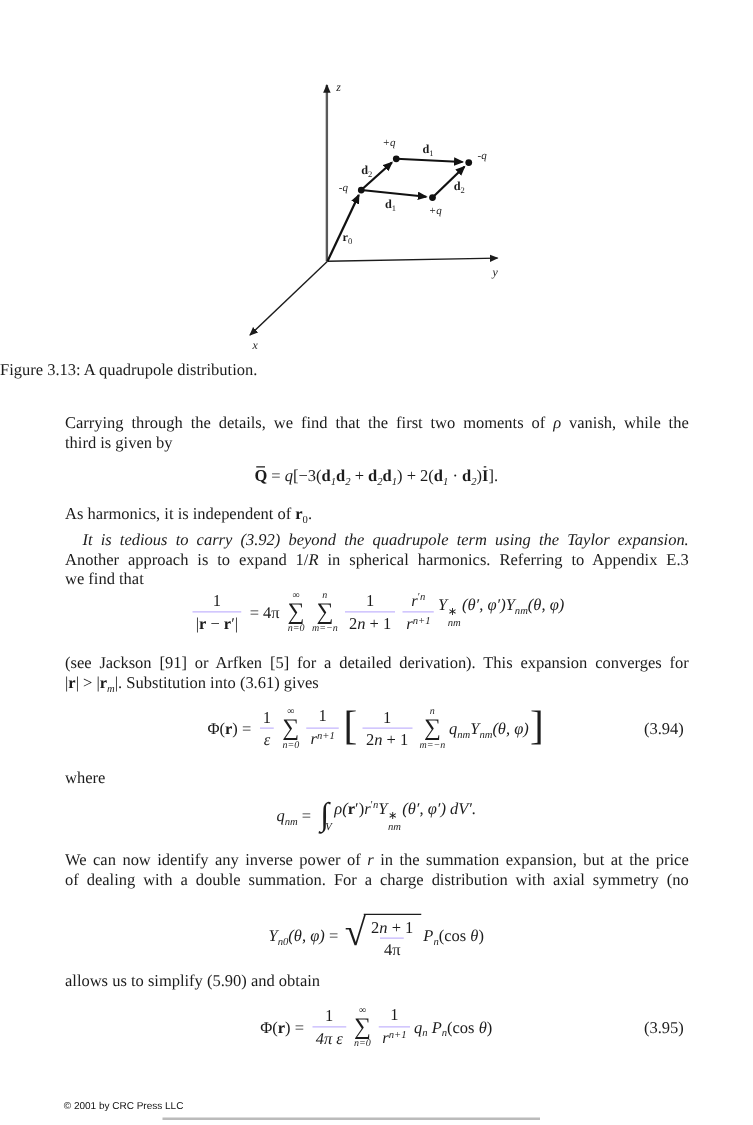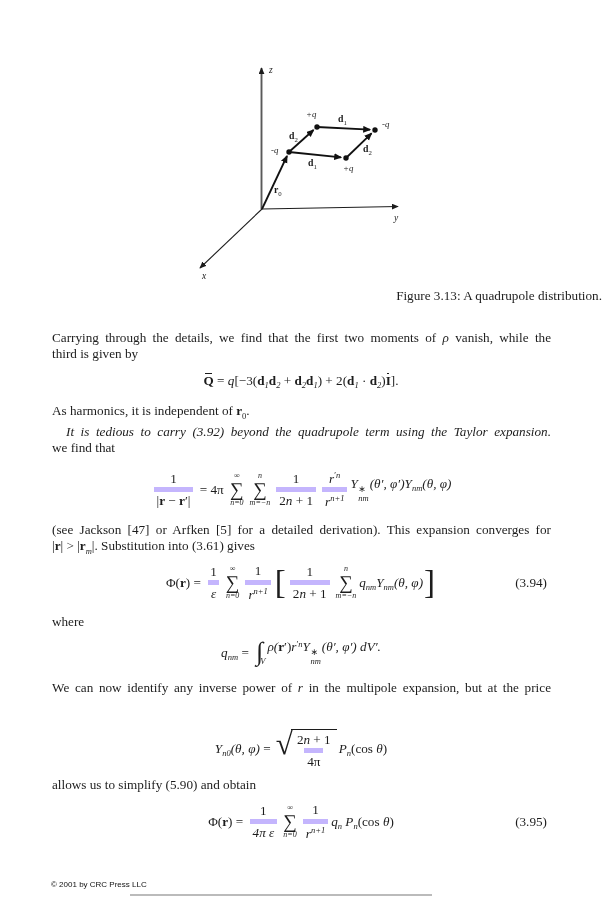--- a/index.html
+++ b/index.html
@@ -6,40 +6,40 @@
   body {
     width:602px; height:900px; position:relative; overflow:hidden;
     background:#ffffff; color:#1c1c1c;
     font-family:"Liberation Serif", serif;
   }
   
   .para { position:absolute; left:52px; width:499px; font-size:13.2px; line-height:15.5px; }
   .pl { min-height:15.5px; }
   .just { text-align:justify; text-align-last:justify; }
   .ind { padding-left:14px;font-style:italic; }
-  .caption { position:absolute; top:288px; left:0; width:602px; text-align:right; font-size:13.2px; }
+  .caption { position:absolute; top:288px; left:0; width:602px; text-align:left; font-size:13.2px; }
   .footer { position:absolute; left:51px; top:880px; font-size:8px; font-family:Liberation Sans, sans-serif; color:#111; }
   .artifact { position:absolute; left:130px; top:894px; width:302px; height:2.4px; background:#8d8d8d; opacity:.6; }
   i, .it { font-style:italic; }
   .b { font-weight:bold; }
   .para sub { font-size:8.5px; }
   
   .eq { position:absolute; left:0; width:602px; display:flex; justify-content:center; align-items:center;
         font-size:13.2px; font-style:italic; }
   .mrow { display:inline-flex; align-items:center; white-space:pre; }
   .mrow > * { flex:none; }
   .rm { font-style:normal; }
   .bv { font-weight:bold; font-style:normal; }
   .tok { white-space:pre; }
   .eq sub, .eq sup { font-size:8.5px; line-height:1; }
   .eq sub { vertical-align:-3px; }
   .eq sup { vertical-align:4.5px; }
   .frac { display:inline-flex; flex-direction:column; align-items:center; margin:0 3px; text-align:center; }
   .frac .num { padding:0 3px 1px; line-height:1.1; }
-  .frac .den { padding:1.5px 3px 0; border-top:5px solid #c4b5fd; line-height:1.1; }
+  .frac .den { padding:1.5px 3px 0; border-top:1px solid #c4b5fd; line-height:1.1; }
   .sum { display:inline-flex; flex-direction:column; align-items:center; margin:0 3px; }
   .sum .top, .sum .bot { font-size:8px; line-height:1.1; }
   .sum .sig { font-size:19px; line-height:.95; font-style:normal; }
   .intw { font-style:normal; margin:0 2px 0 4px; }
   .int { font-size:26px; line-height:1; vertical-align:-4px; display:inline-block; }
   .intsub { font-size:8.5px; font-style:italic; vertical-align:-8px; margin-left:-3px; }
   .ss { display:inline-flex; flex-direction:column; align-items:flex-start; font-size:8.5px; line-height:1.15;
         vertical-align:-4px; margin:0 1px 0 .5px; }
   .ss .rm { font-size:9px; }
   .sqrt { display:inline-flex; align-items:flex-start; margin:0 2px; }
@@ -111,47 +111,49 @@
   <div class="pl"><span>third is given by</span></div>
 </div>
 
 <div class="eq" style="top:369px;height:24px">
   <span class="mrow"><span class="bv ov">Q</span><span class="rm"> = </span><i>q</i><span class="rm">[−3(</span><span class="tok"><span class="bv">d</span><sub>1</sub><span class="bv">d</span><sub>2</sub></span><span class="rm"> + </span><span class="tok"><span class="bv">d</span><sub>2</sub><span class="bv">d</span><sub>1</sub></span><span class="rm">) + 2(</span><span class="tok"><span class="bv">d</span><sub>1</sub></span><span class="rm"> · </span><span class="tok"><span class="bv">d</span><sub>2</sub></span><span class="rm">)</span><span class="bv ov">I</span><span class="rm">].</span></span>
 </div>
 
 <div class="para" style="top:403px">
   <div class="pl"><span>As harmonics, it is independent of </span><span class="b">r</span><sub>0</sub><span>.</span></div>
   <div class="pl just ind"><span>It is tedious to carry (3.92) beyond the quadrupole term using the Taylor expansion.</span></div>
+  <div class="pl just"><span>Another approach is to expand 1/</span><i>R</i><span> in spherical harmonics. Referring to Appendix E.3</span></div>
   <div class="pl"><span>we find that</span></div>
 </div>
 
 <div class="eq" style="top:466px;height:48px">
   <span class="mrow"><span class="frac"><span class="num rm">1</span><span class="den"><span class="rm">|</span><span class="bv">r</span><span class="rm"> − </span><span class="bv">r</span><span class="rm">′</span><span class="rm">|</span></span></span><span class="rm"> = 4π </span><span class="sum"><span class="top rm">∞</span><span class="sig">∑</span><span class="bot">n=0</span></span><span class="sum"><span class="top">n</span><span class="sig">∑</span><span class="bot">m=−n</span></span><span class="frac"><span class="num rm">1</span><span class="den"><span class="rm">2</span><i>n</i><span class="rm"> + 1</span></span></span><span class="frac"><span class="num"><i>r</i><sup><span class="rm">′</span><i>n</i></sup></span><span class="den"><i>r</i><sup><i>n+1</i></sup></span></span><span class="tok"><i>Y</i><span class="ss"><span class="rm">∗</span><span>nm</span></span><i>(θ′, φ′)</i><i>Y</i><sub>nm</sub><i>(θ, φ)</i></span></span>
 </div>
 
 <div class="para" style="top:522px">
-  <div class="pl just"><span>(see Jackson [47] or Arfken [5] for a detailed derivation). This expansion converges for</span></div>
+  <div class="pl just"><span>(see Jackson [91] or Arfken [5] for a detailed derivation). This expansion converges for</span></div>
   <div class="pl"><span>|</span><span class="b">r</span><span>| &gt; |</span><span class="b">r</span><sub><i>m</i></sub><span>|. Substitution into (3.61) gives</span></div>
 </div>
 
 <div class="eq" style="top:558px;height:50px">
   <span class="mrow"><span class="tok"><span class="rm">Φ(</span><span class="bv">r</span><span class="rm">)</span></span><span class="rm"> = </span><span class="frac"><span class="num rm">1</span><span class="den"><i>ε</i></span></span><span class="sum"><span class="top rm">∞</span><span class="sig">∑</span><span class="bot">n=0</span></span><span class="frac"><span class="num rm">1</span><span class="den"><i>r</i><sup><i>n+1</i></sup></span></span><span class="bigbr">[</span><span class="frac"><span class="num rm">1</span><span class="den"><span class="rm">2</span><i>n</i><span class="rm"> + 1</span></span></span><span class="sum"><span class="top">n</span><span class="sig">∑</span><span class="bot">m=−n</span></span><span class="tok"><i>q</i><sub>nm</sub><i>Y</i><sub>nm</sub><i>(θ, φ)</i></span><span class="bigbr">]</span></span>
   <span class="eqnum">(3.94)</span>
 </div>
 
 <div class="para" style="top:614px">
   <div class="pl"><span>where</span></div>
 </div>
 
 <div class="eq" style="top:633px;height:40px">
   <span class="mrow"><span class="tok"><i>q</i><sub>nm</sub></span><span class="rm"> = </span><span class="intw"><span class="int">∫</span><span class="intsub">V</span></span><span class="tok"><i>ρ(</i><span class="bv">r</span><span class="rm">′)</span><i>r</i><sup><span class="rm">′</span><i>n</i></sup><i>Y</i><span class="ss"><span class="rm">∗</span><span>nm</span></span><i>(θ′, φ′)</i><i> dV′.</i></span></span>
 </div>
 
 <div class="para" style="top:680px">
-  <div class="pl just"><span>We can now identify any inverse power of </span><i>r</i><span> in the multipole expansion, but at the price</span></div>
+  <div class="pl just"><span>We can now identify any inverse power of </span><i>r</i><span> in the summation expansion, but at the price</span></div>
+  <div class="pl just"><span>of dealing with a double summation. For a charge distribution with axial symmetry (no</span></div>
 </div>
 
 <div class="eq" style="top:727px;height:44px">
   <span class="mrow"><span class="tok"><i>Y</i><sub>n0</sub><i>(θ, φ)</i></span><span class="rm"> = </span><span class="sqrt"><span class="rad">√</span><span class="bod"><span class="frac" style="margin:0"><span class="num"><span class="rm">2</span><i>n</i><span class="rm"> + 1</span></span><span class="den rm">4π</span></span></span></span><span class="tok"><i>P</i><sub><i>n</i></sub><span class="rm">(cos </span><i>θ</i><span class="rm">)</span></span></span>
 </div>
 
 <div class="para" style="top:777px">
   <div class="pl"><span>allows us to simplify (5.90) and obtain</span></div>
 </div>
 

